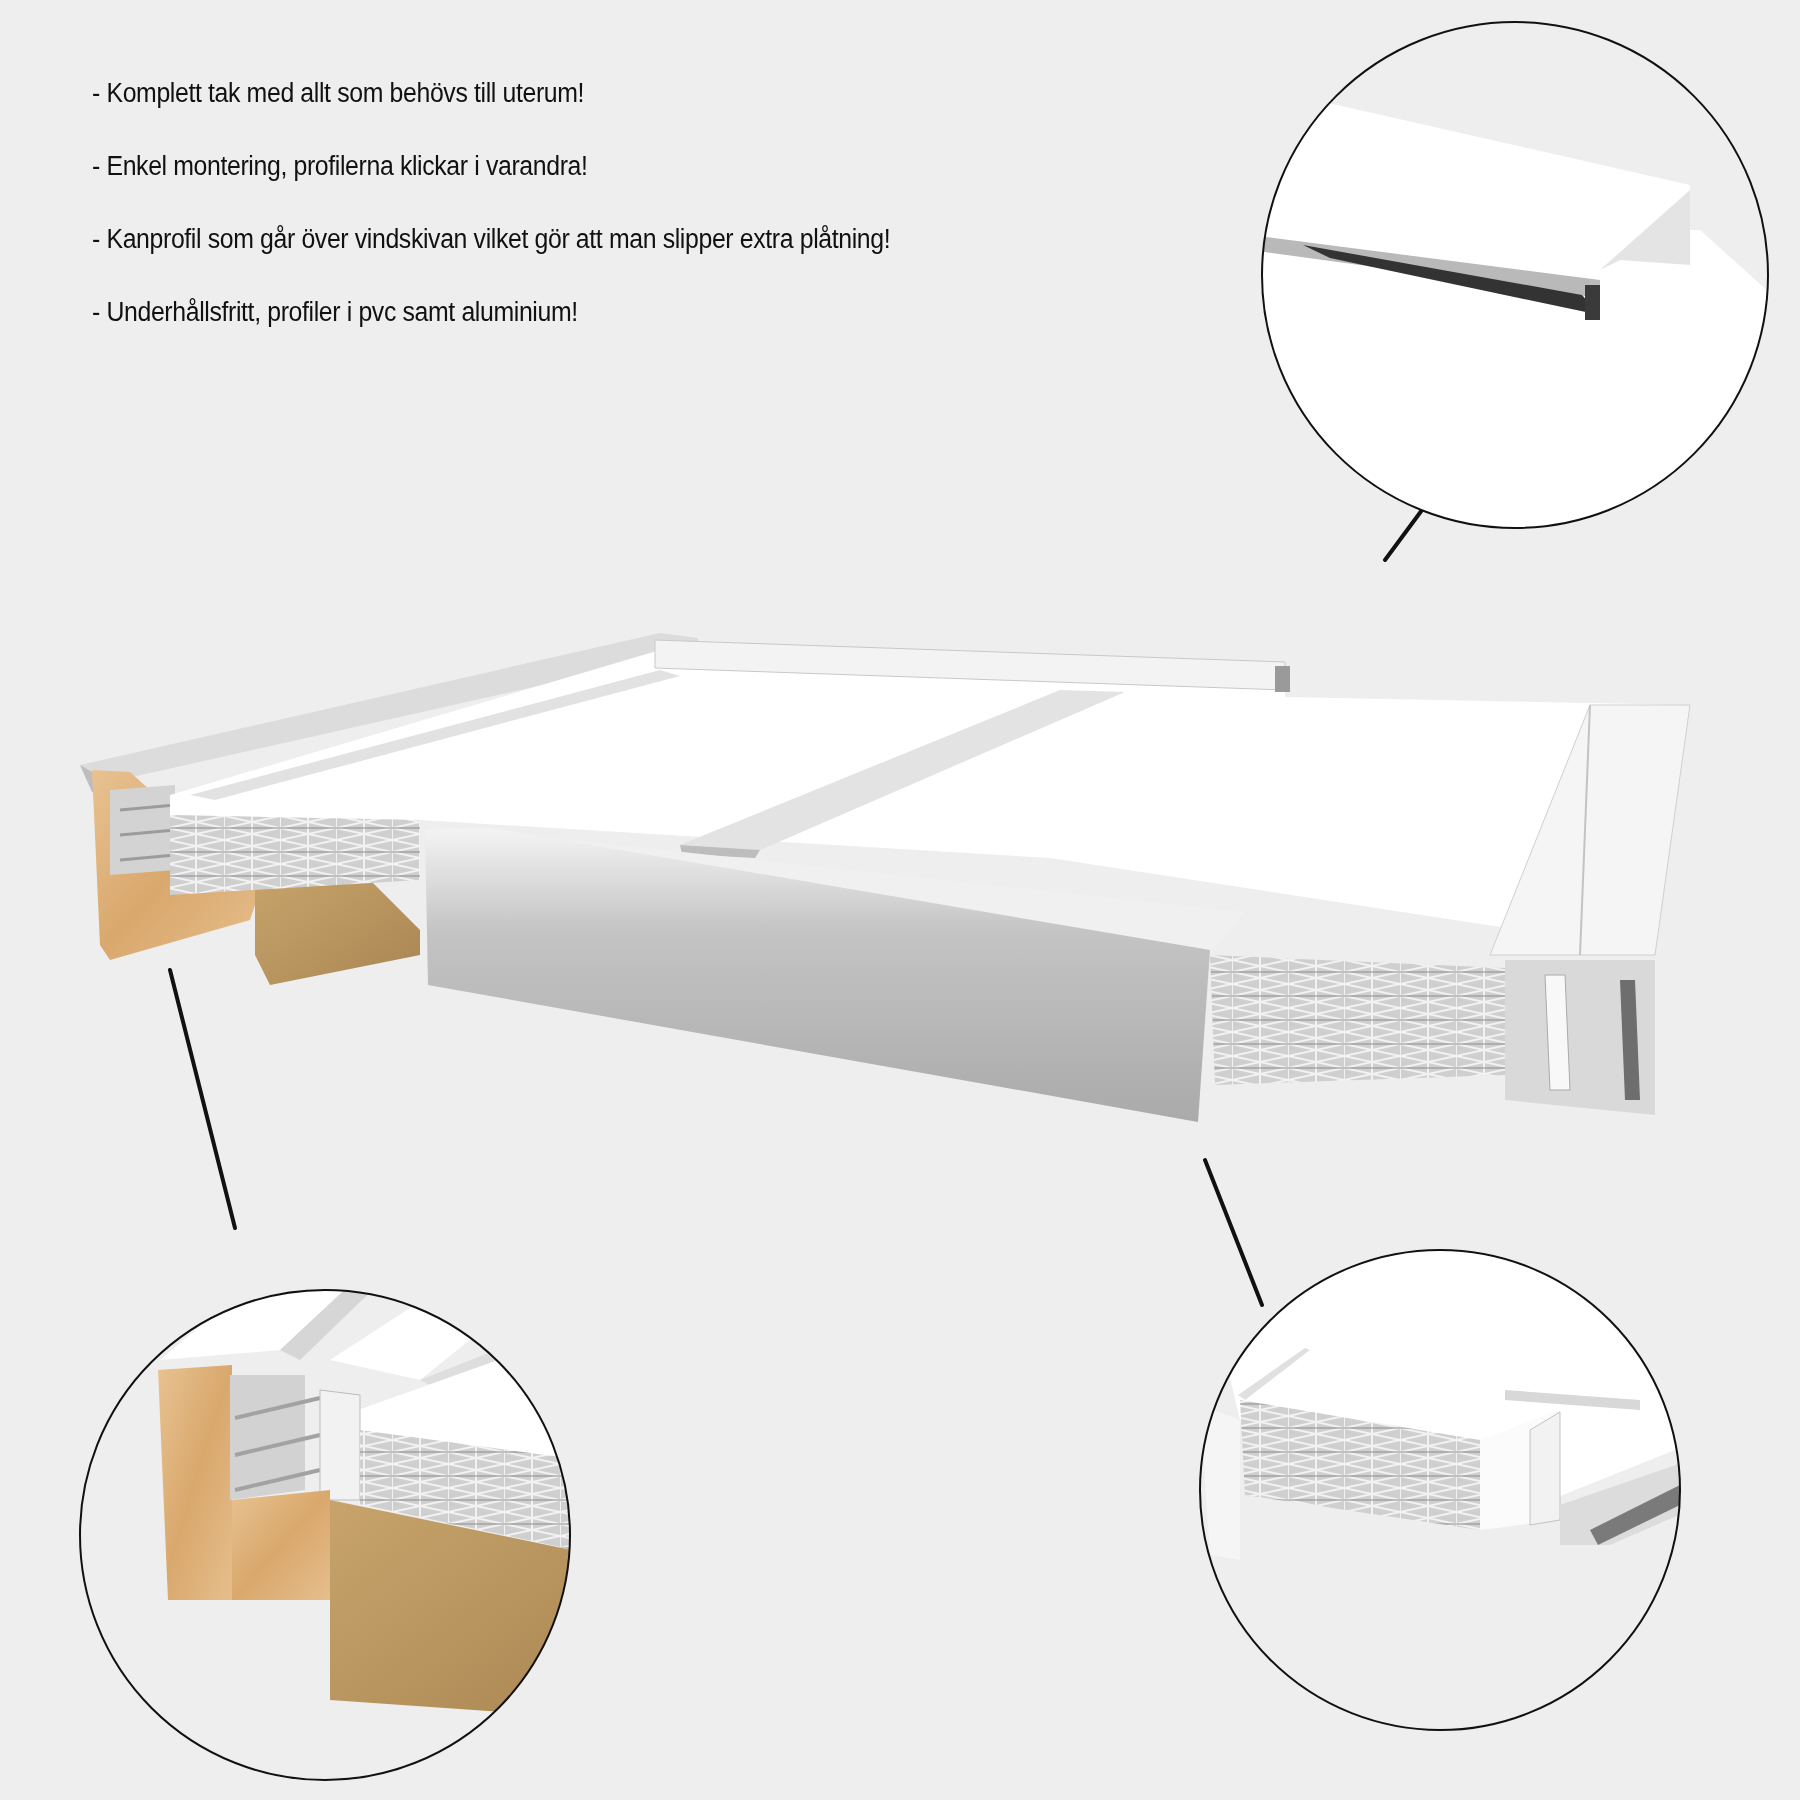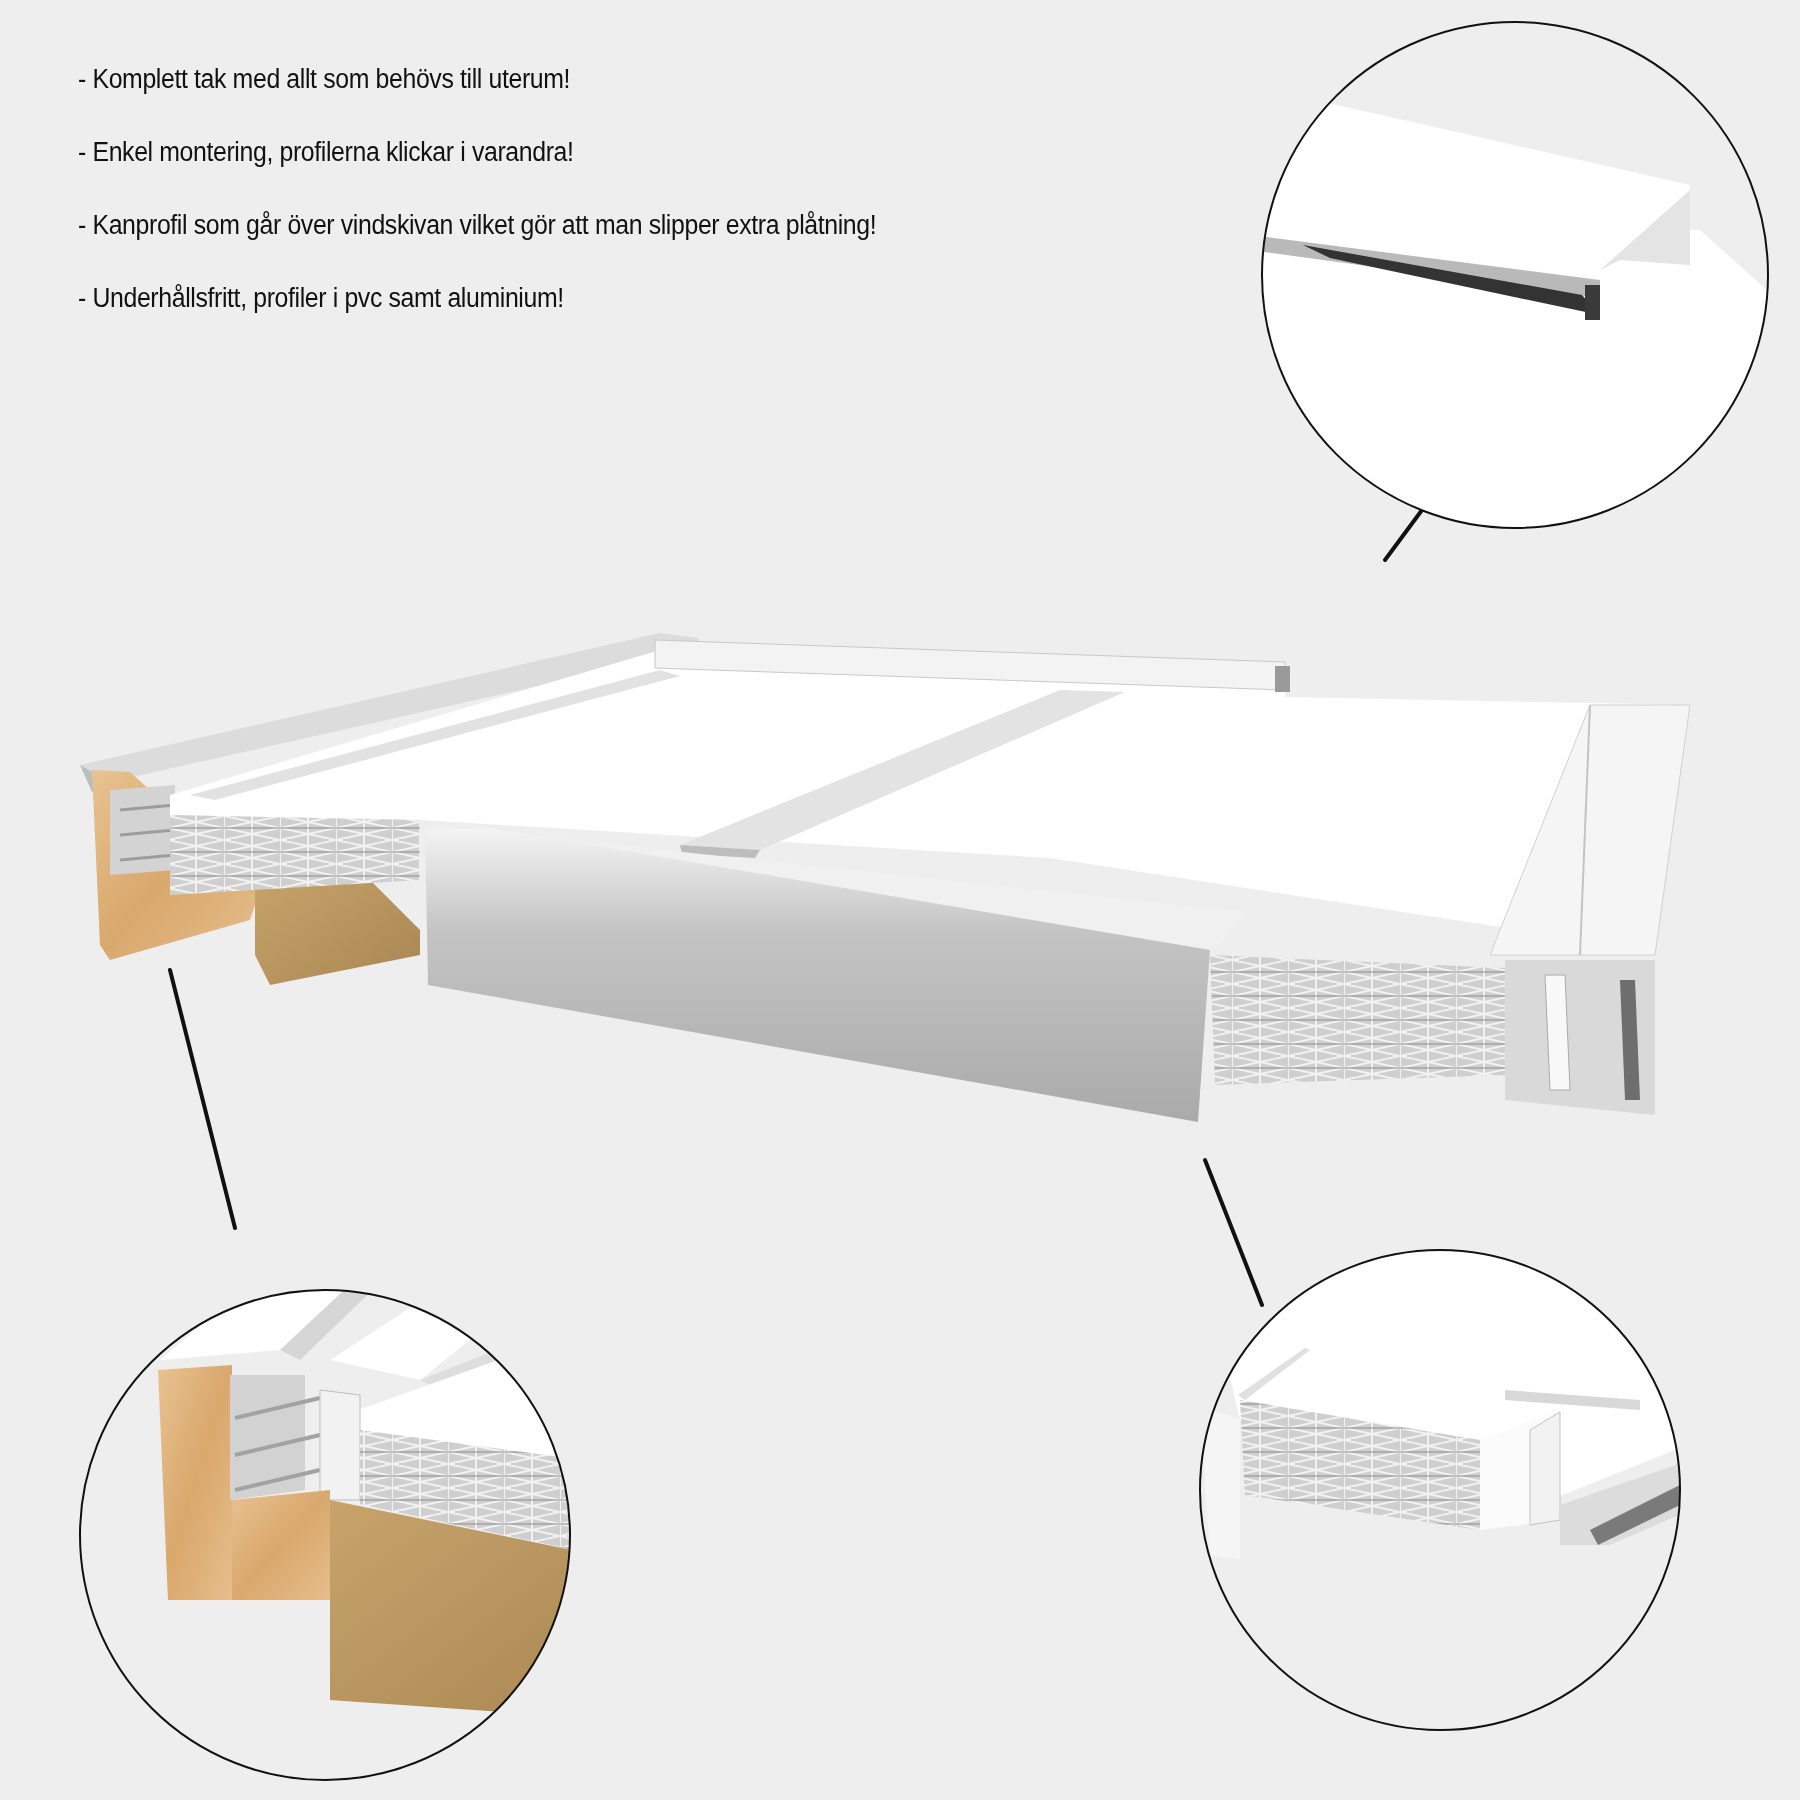--- a/index.html
+++ b/index.html
@@ -5,21 +5,21 @@
     html, body { margin: 0; padding: 0; }
     body {
       width: 1800px; height: 1800px;
       background: #eeeeee;
       position: relative;
       overflow: hidden;
       font-family: "Liberation Sans", "DejaVu Sans", sans-serif;
     }
     .features {
       position: absolute; left: 78px; top: 62px;
-      margin: 0; padding: 0; list-style: none;
+      margin: 14px; padding: 0; list-style: none;
     }
     .features li {
       font-size: 27px; color: #111;
       height: 73px; line-height: 34px;
       letter-spacing: -0.4px;
       transform: scaleX(0.92); transform-origin: left center;
       white-space: nowrap;
     }
     svg.scene { position: absolute; left: 0; top: 0; }
   </style>

